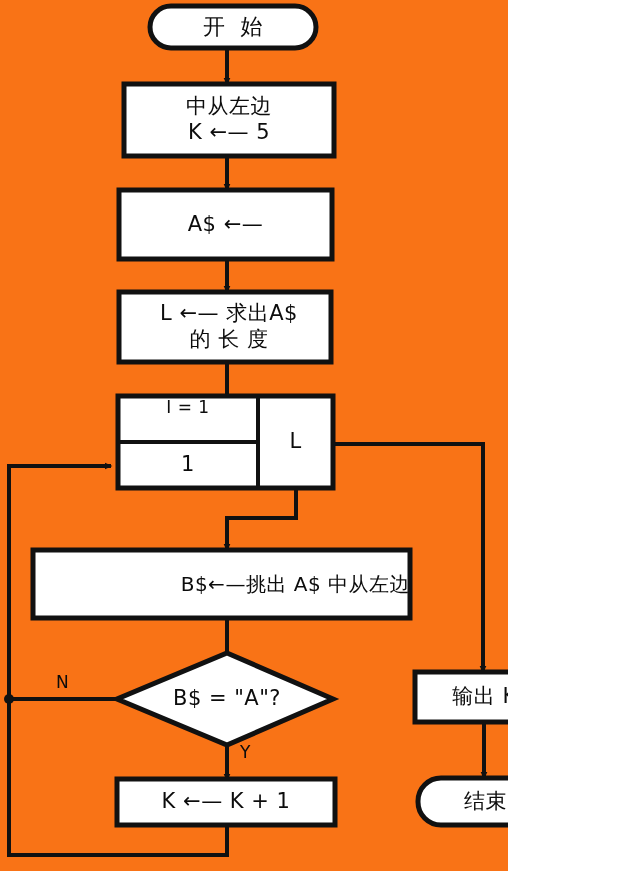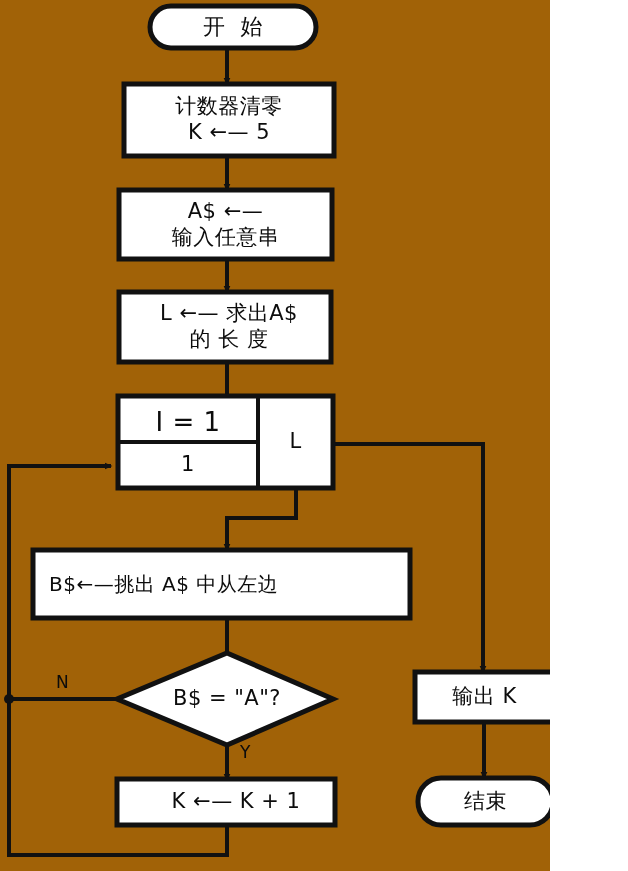--- a/index.html
+++ b/index.html
@@ -8,23 +8,22 @@
     padding: 0;
     background: #ffffff;
   }
   body {
     font-family: "DejaVu Sans", "Liberation Sans", sans-serif;
   }
   #canvas {
     position: relative;
     width: 508px;
     height: 871px;
-    background: #a16207;
+    background: #f97316;
     overflow: hidden;
-    padding-left: 42px;
   }
   svg.sheet {
     position: absolute;
     left: 0;
     top: 0;
     width: 628px;
     height: 871px;
   }
   .node-text {
     position: absolute;
@@ -114,53 +113,52 @@
 
       <rect x="418" y="778" width="135" height="47" rx="23" ry="23" fill="#ffffff" stroke-width="5"></rect>
     </g>
   </svg>
 
   <div class="node-text cjk" style="left:150px; top:6px; width:166px; height:42px; font-size:22px;">
     <span class="ln">开  始</span>
   </div>
 
   <div class="node-text cjk" style="left:124px; top:84px; width:210px; height:72px; font-size:21px;">
-    <span class="ln">计数器清零</span>
+    <span class="ln">中从左边</span>
     <span class="ln">K ←— 5</span>
   </div>
 
   <div class="node-text cjk" style="left:119px; top:190px; width:213px; height:69px; font-size:21px;">
     <span class="ln">A$ ←—</span>
-    <span class="ln">输入任意串</span>
   </div>
 
   <div class="node-text cjk" style="left:123px; top:292px; width:212px; height:70px; font-size:21px;">
     <span class="ln">L ←— 求出A$</span>
     <span class="ln">的 长 度</span>
   </div>
 
-  <div class="node-text" style="left:118px; top:400px; width:140px; height:46px; font-size:26px;">
+  <div class="node-text" style="left:118px; top:384px; width:140px; height:46px; font-size:17px;">
     <span class="ln">I = 1</span>
   </div>
   <div class="node-text" style="left:118px; top:442px; width:140px; height:46px; font-size:21px;">
     <span class="ln">1</span>
   </div>
   <div class="node-text" style="left:258px; top:396px; width:75px; height:92px; font-size:21px;">
     <span class="ln">L</span>
   </div>
 
-  <div class="node-text cjk" style="left:33px; top:550px; width:377px; height:68px; font-size:20px; align-items:flex-start; padding-left:16px; box-sizing:border-box;">
+  <div class="node-text cjk" style="left:33px; top:550px; width:377px; height:68px; font-size:20px; align-items:flex-end; padding-left:16px; box-sizing:border-box;">
     <span class="ln">B$←—挑出 A$ 中从左边</span>
   </div>
 
   <div class="node-text" style="left:127px; top:676px; width:200px; height:46px; font-size:21px;">
     <span class="ln">B$ = "A"?</span>
   </div>
 
-  <div class="node-text" style="left:127px; top:779px; width:218px; height:46px; font-size:21px;">
+  <div class="node-text" style="left:117px; top:779px; width:218px; height:46px; font-size:21px;">
     <span class="ln">K ←— K + 1</span>
   </div>
 
   <div class="node-text cjk" style="left:418px; top:778px; width:135px; height:47px; font-size:21px;">
     <span class="ln">结束</span>
   </div>
 
   <div class="node-text cjk" style="left:415px; top:672px; width:139px; height:50px; font-size:21px;">
     <span class="ln">输出 K</span>
   </div>

